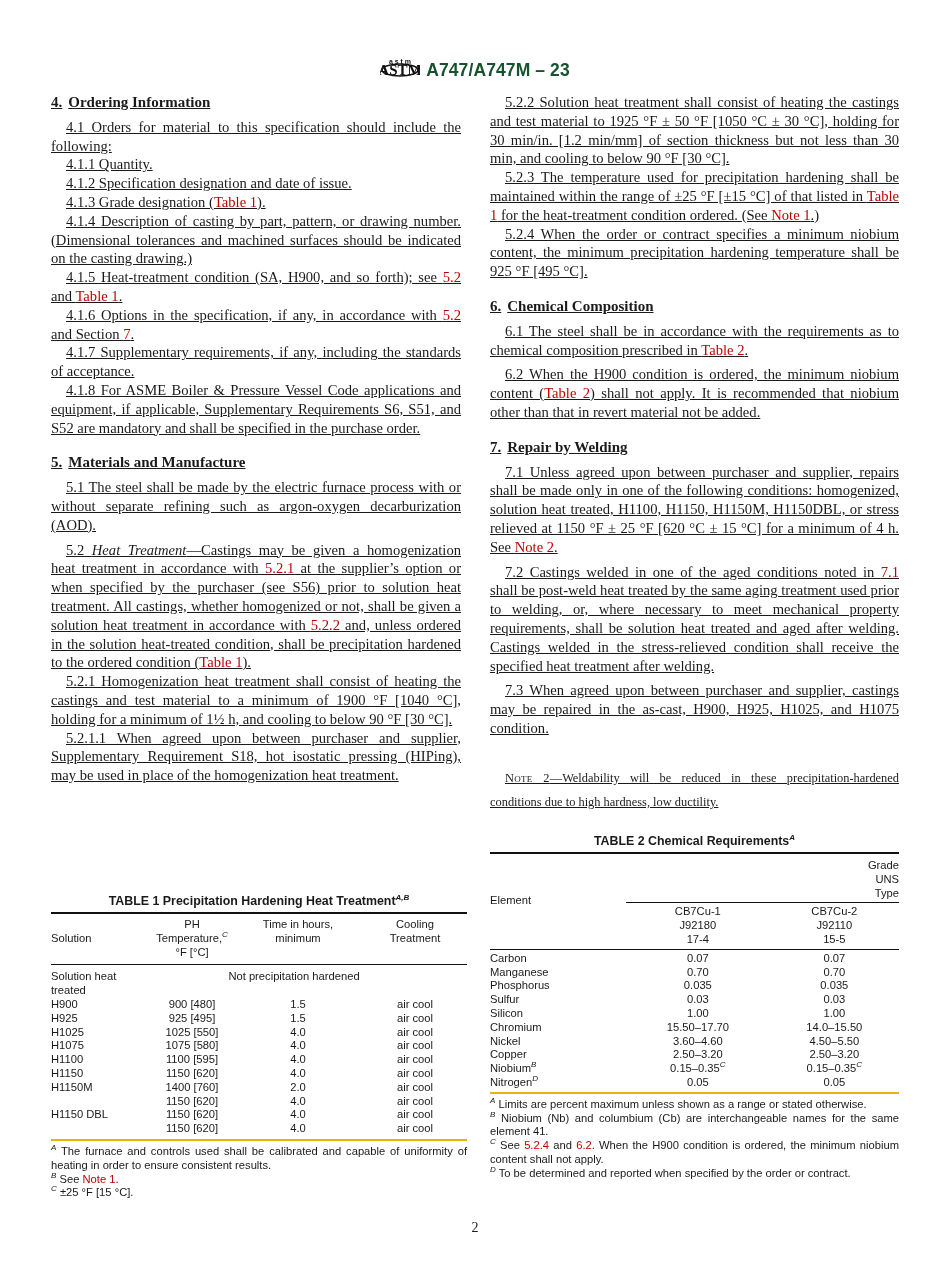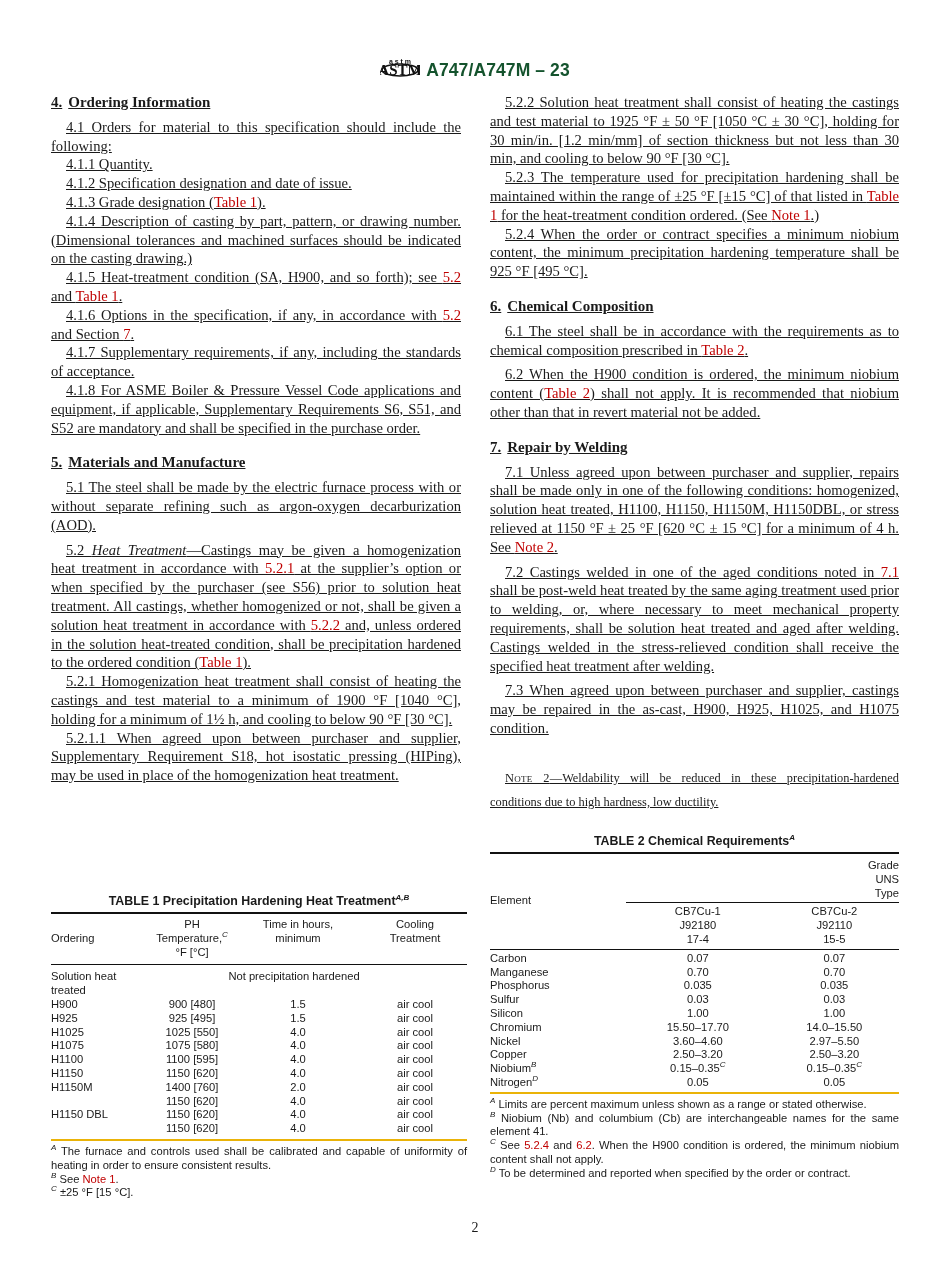--- a/index.html
+++ b/index.html
@@ -112,21 +112,21 @@
   <div class="p gap"><span>7.2  Castings welded in one of the aged conditions noted in </span><span class="link">7.1</span><span> shall be post-weld heat treated by the same aging treatment used prior to welding, or, where necessary to meet mechanical property requirements, shall be solution heat treated and aged after welding. Castings welded in the stress-relieved condition shall receive the specified heat treatment after welding.</span></div>
   <div class="p gap">7.3  When agreed upon between purchaser and supplier, castings may be repaired in the as-cast, H900, H925, H1025, and H1075 condition.</div>
   <div class="note"><span class="sc">Note 2</span><span>—Weldability will be reduced in these precipitation-hardened conditions due to high hardness, low ductility.</span></div>
 </div>
 
 <div class="tbl" id="table1">
   <div class="tbl-title"><span>TABLE 1 Precipitation Hardening Heat Treatment</span><sup>A,B</sup></div>
   <table>
     <tbody>
         <tr class="hdr rule-top">
-      <td class="c1" style="vertical-align:middle">Ordering</td>
+      <td class="c1" style="vertical-align:middle">Solution</td>
       <td class="c2 c2h"><span>PH Temperature,</span><sup>C</sup><br><span>°F [°C]</span></td>
       <td class="c3"><span>Time in hours,</span><br><span>minimum</span></td>
       <td class="c4"><span>Cooling</span><br><span>Treatment</span></td>
     </tr>
     <tr class="rule-thin body-first">
       <td class="c1"><span>Solution heat</span><br><span>treated</span></td>
       <td colspan="3" style="text-align:center; padding-right: 30px;">Not precipitation hardened</td>
     </tr>
     <tr>
           <td class="c1">H900</td>
@@ -235,21 +235,21 @@
           <td class="v">1.00</td>
         </tr>
     <tr>
           <td class="el">Chromium</td>
           <td class="v">15.50–17.70</td>
           <td class="v">14.0–15.50</td>
         </tr>
     <tr>
           <td class="el">Nickel</td>
           <td class="v">3.60–4.60</td>
-          <td class="v">2.97–5.50</td>
+          <td class="v">4.50–5.50</td>
         </tr>
     <tr>
           <td class="el">Copper</td>
           <td class="v">2.50–3.20</td>
           <td class="v">2.50–3.20</td>
         </tr>
     <tr>
       <td class="el"><span>Niobium</span><sup>B</sup></td>
       <td class="v"><span>0.15–0.35</span><sup>C</sup></td>
       <td class="v"><span>0.15–0.35</span><sup>C</sup></td>

